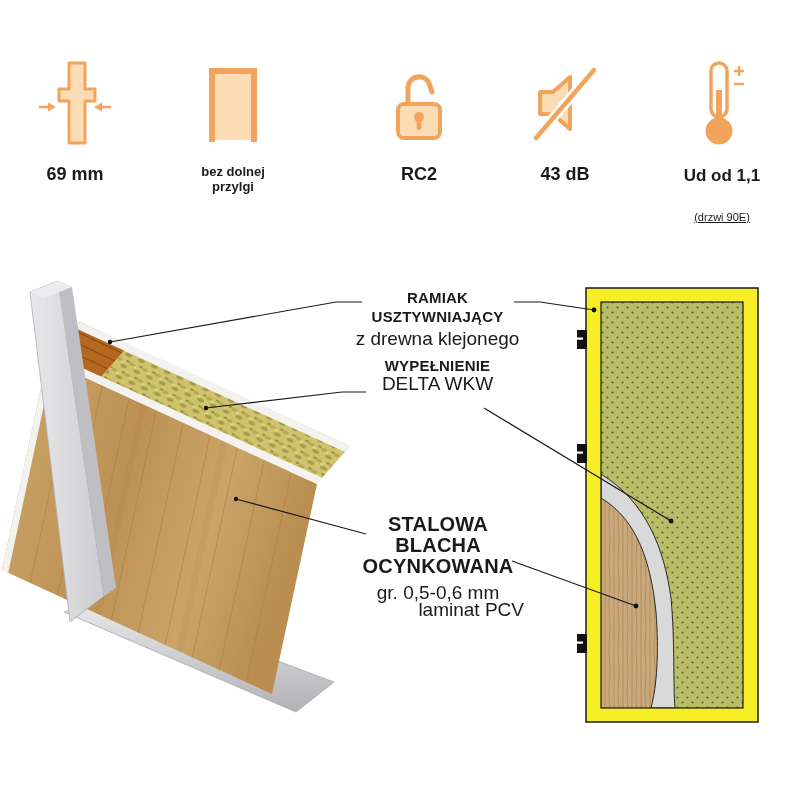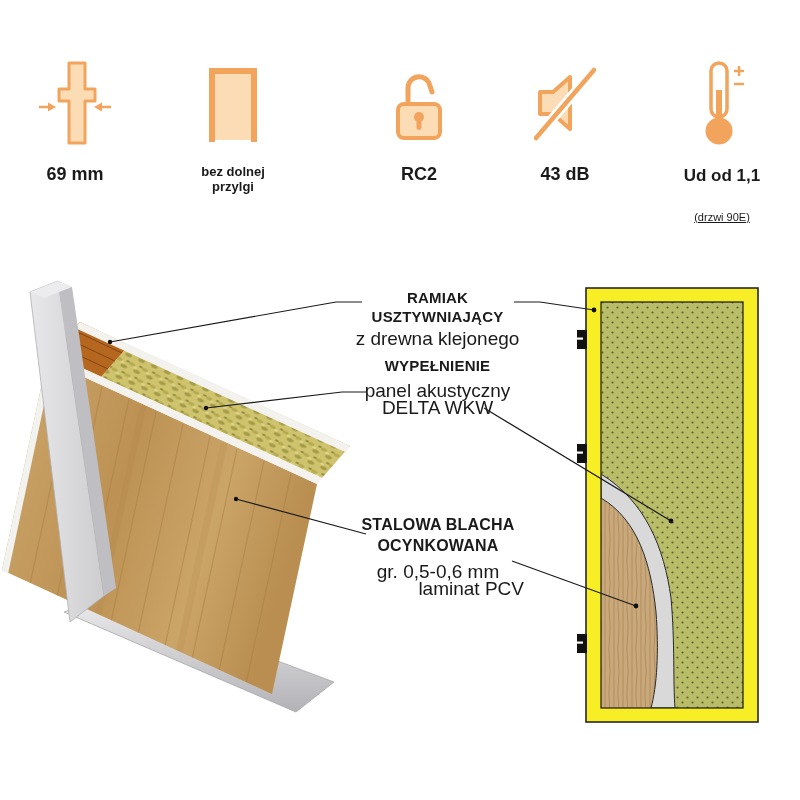--- a/index.html
+++ b/index.html
@@ -8,21 +8,21 @@
     font-family:"Liberation Sans",sans-serif;color:#1a1a1a;overflow:hidden;
   }
   .icon-block{position:absolute;display:flex;flex-direction:column;align-items:center;gap:11px;}
   .icon-art{display:block;}
   .icon-label{font-weight:700;font-size:18px;margin-top:5px;text-align:center;white-space:nowrap;}
   .icon-label.small{font-size:13px;line-height:15px;white-space:normal;width:92px;}
   .icon-label.mid{font-size:17px;}
   .icon-sub{font-size:11px;margin-top:14px;text-align:center;text-decoration:underline;}
   .ann{position:absolute;text-align:center;}
   .ann h3{margin:0;font-size:15px;font-weight:700;line-height:19px;letter-spacing:.2px;}
-  .ann h3.sm{font-size:16px;line-height:21px;}
+  .ann h3.sm{font-size:20px;line-height:21px;}
   .ann p{margin:4px 0 0;font-size:19px;line-height:17px;}
   #diagram-svg{position:absolute;left:0;top:0;}
 </style>
 </head>
 <body>
 
 <div class="icon-block" style="left:28px;top:58px;width:94px;">
   <span>
     <svg class="icon-art" width="80" height="90" viewBox="0 0 80 90">
       <path d="M34,5 h16 v26 h10 v12 h-10 v42 h-16 v-42 h-10 v-12 h10 z" fill="#fbdcb4" stroke="#f2a45c" stroke-width="3" stroke-linejoin="round"></path>
@@ -197,21 +197,20 @@
   </g>
 </svg>
 
 <div class="ann" style="left:355px;top:288px;width:165px;">
   <h3>RAMIAK USZTYWNIAJĄCY</h3>
   <p>z drewna klejonego</p>
 </div>
 
 <div class="ann" style="left:355px;top:356px;width:165px;">
   <h3>WYPEŁNIENIE</h3>
-  <p style="margin-top:7px;">panel akustyczny</p>
   <p style="margin-top:0;">DELTA WKW</p>
 </div>
 
 <div class="ann" style="left:352px;top:514px;width:172px;">
   <h3 class="sm">STALOWA BLACHA OCYNKOWANA</h3>
   <p style="margin-top:7px;">gr. 0,5-0,6 mm</p>
   <p style="margin-top:0;text-align:right;">laminat PCV</p>
 </div>
 
 </body></html>

